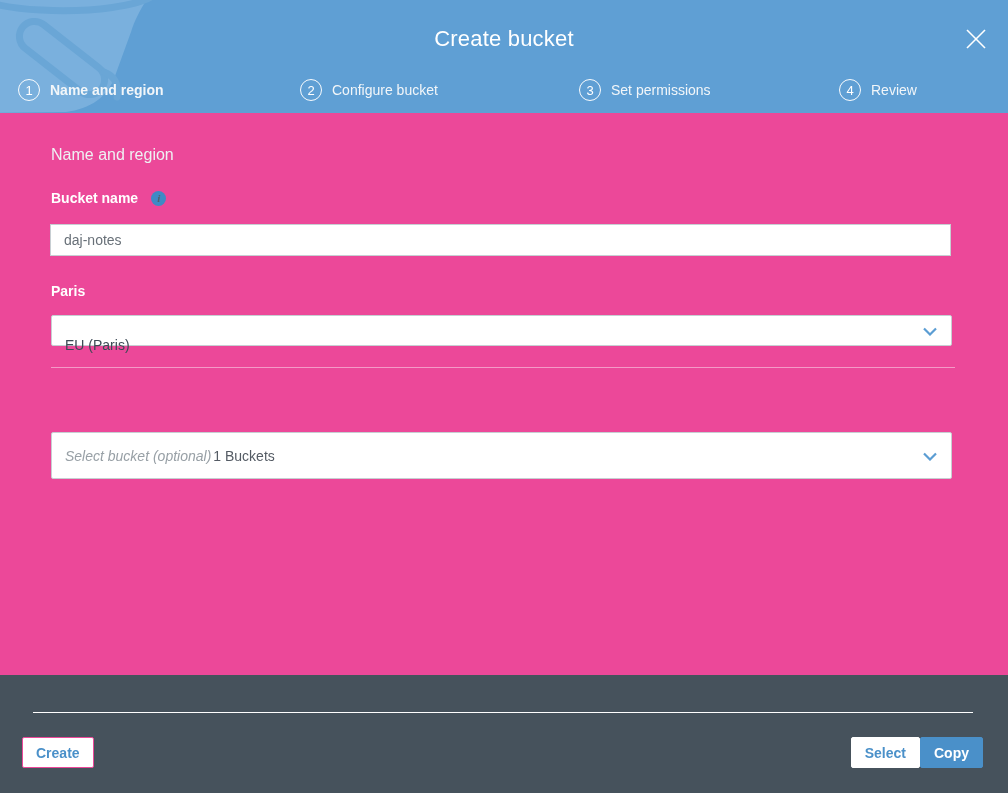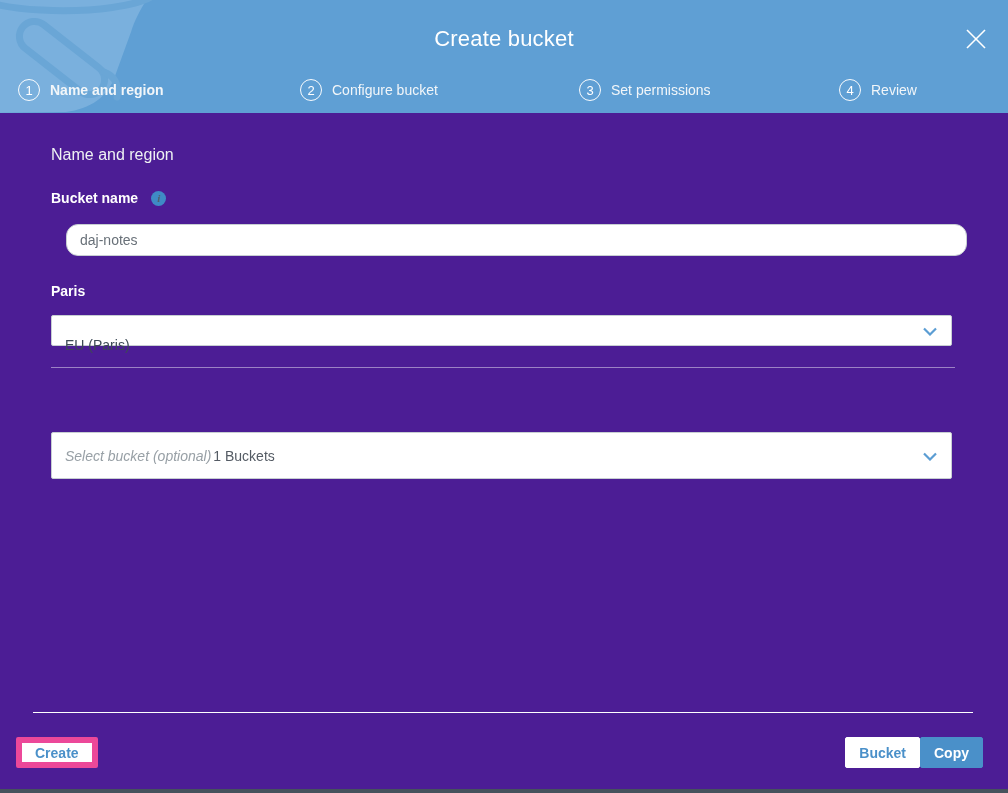--- a/index.html
+++ b/index.html
@@ -5,22 +5,22 @@
   * { margin: 0; padding: 0; box-sizing: border-box; }
   html, body { width: 1008px; height: 793px; }
   body {
     font-family: "Liberation Sans", sans-serif;
     background: #46525c;
     position: relative;
     overflow: hidden;
   }
   .modal {
     position: absolute; left: 0; top: 0;
-    width: 1008px; height: 789px;
-    background: #4c1d95;
+    width: 1008px; height: 675px;
+    background: #ec4899;
     padding-left: 41px;
   }
   
   .header {
     position: absolute; left: 0; top: 0;
     width: 100%; height: 113px;
     background: #5f9fd4;
     overflow: hidden;
   }
   .bucket-art { position: absolute; left: 0; top: 0; }
@@ -67,22 +67,22 @@
   }
   .info-icon {
     width: 15px; height: 15px; border-radius: 50%;
     background: #3f8ac5;
     color: #51606c; font-size: 11px; font-weight: bold;
     font-family: "Liberation Serif", serif; font-style: italic;
     display: inline-flex; align-items: center; justify-content: center;
     cursor: pointer;
   }
   .text-input {
-    position: absolute; left: 66px; width: 901px; height: 32px;
-    background: #ffffff; border: 1px solid #c7ced2; border-radius: 12px;
+    position: absolute; left: 50px; width: 901px; height: 32px;
+    background: #ffffff; border: 1px solid #c7ced2; border-radius: 0;
     padding: 0 13px; font-size: 14px; color: #687078;
     font-family: "Liberation Sans", sans-serif;
     outline: none;
   }
   .select-box {
     position: absolute; left: 51px; width: 901px;
     background: #ffffff; border: 1px solid #c7ced2; border-radius: 2px;
     display: flex; align-items: center;
     padding: 0 13px; font-size: 14px;
     cursor: pointer;
@@ -101,22 +101,22 @@
     width: 940px; height: 1px; background: #ffffff; border: none;
   }
   .btn {
     position: absolute; top: 737px; height: 31px;
     border-radius: 2px; font-size: 14px; font-weight: bold;
     font-family: "Liberation Sans", sans-serif;
     display: inline-flex; align-items: center; justify-content: center;
     padding: 0 13px; cursor: pointer;
   }
   .btn-create {
-    left: 16px;
-    background: #ffffff; color: #4a90c9; border: 6px solid #ec4899;
+    left: 22px;
+    background: #ffffff; color: #4a90c9; border: 1px solid #ec4899;
   }
   .btn-cancel {
     right: 88px;
     background: #ffffff; color: #4a90c9; border: 1px solid #ffffff;
   }
   .btn-next {
     right: 25px;
     background: #4a90c9; color: #ffffff; border: 1px solid #4a90c9;
   }
 </style>
@@ -194,16 +194,16 @@
     <span class="chevron">
       <svg width="14" height="9" viewBox="0 0 14 9">
         <polyline points="1,1.5 7,7.5 13,1.5" fill="none" stroke="#5b9dd3" stroke-width="2.2"></polyline>
       </svg>
     </span>
   </div>
 
   <hr class="footer-divider">
 
   <button class="btn btn-create">Create</button>
-  <button class="btn btn-cancel">Bucket</button>
+  <button class="btn btn-cancel">Select</button>
   <button class="btn btn-next">Copy</button>
 
 </div>
 
 </body></html>

